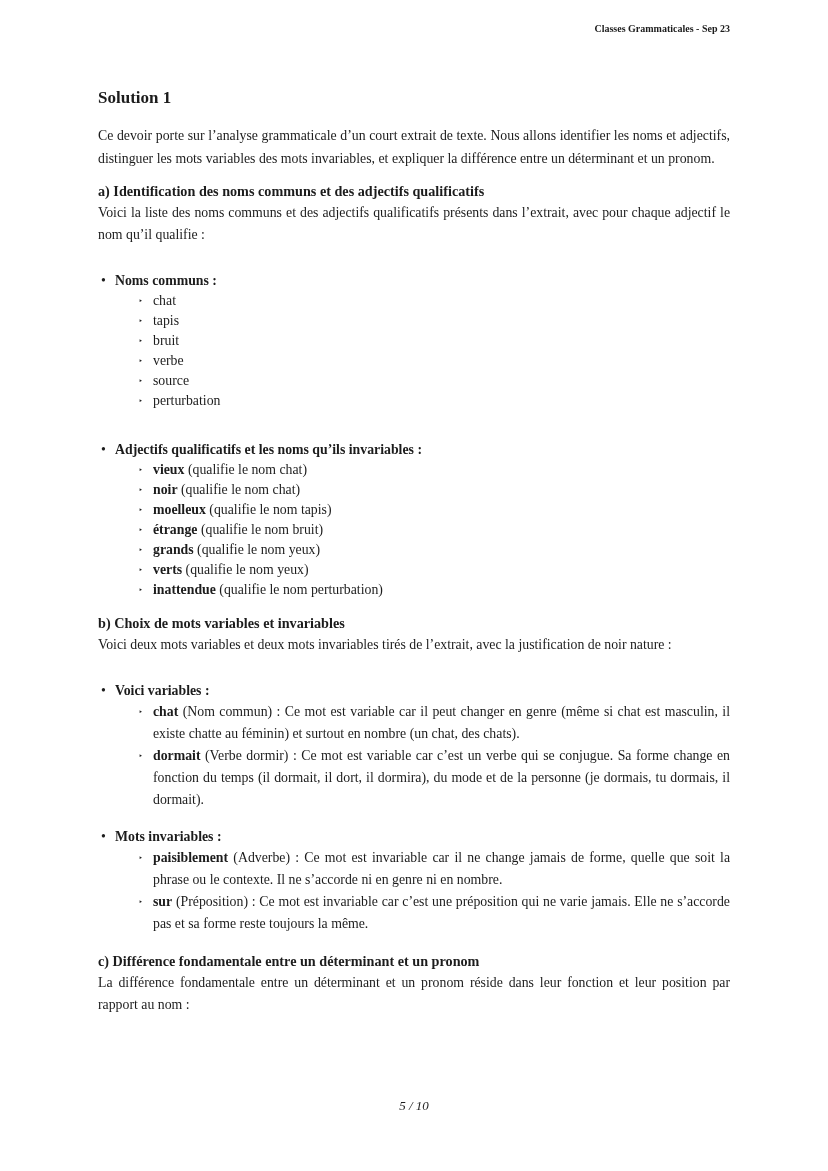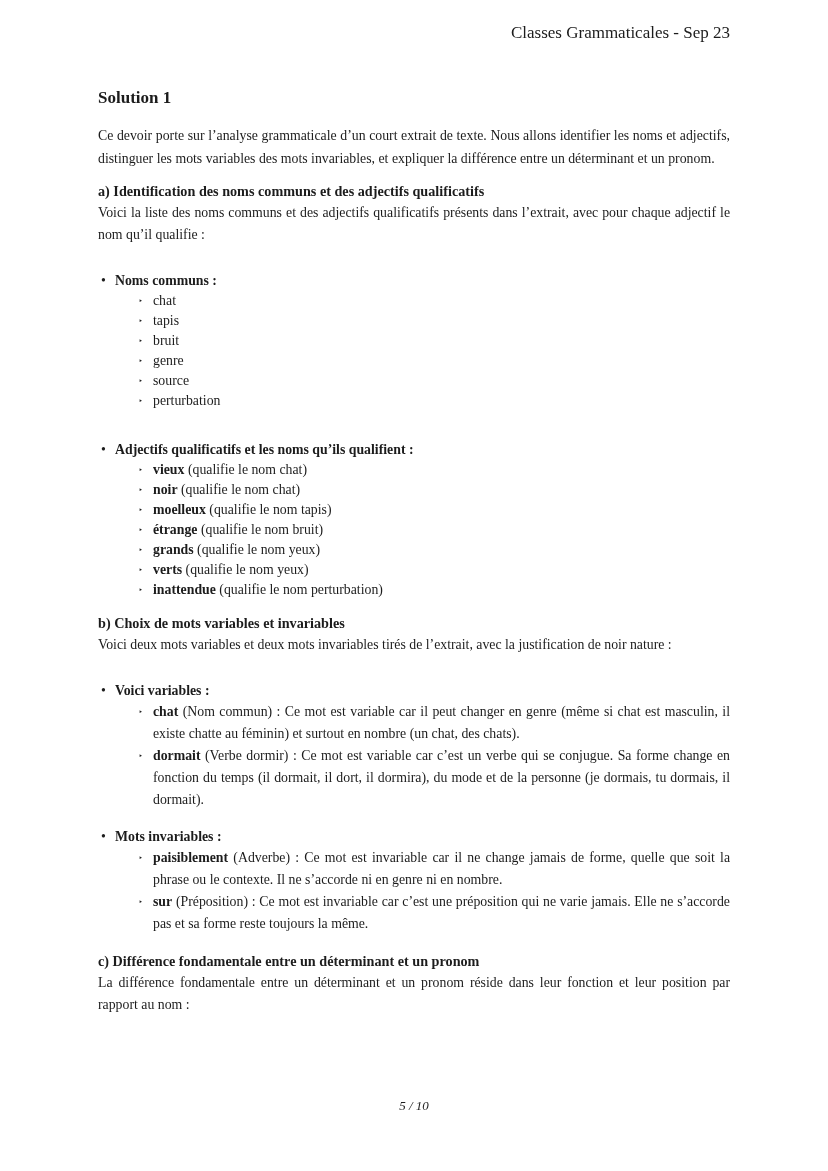--- a/index.html
+++ b/index.html
@@ -13,22 +13,23 @@
     font-size: 13.8px;
     line-height: 1.62;
     overflow: hidden;
   }
   .doc-header {
     position: absolute;
     top: 22px;
     left: 98px;
     width: 632px;
     text-align: right;
-    font-size: 17px;
+    font-size: 10px;
     line-height: 1.3;
+    font-weight: bold;
   }
   .content {
     position: absolute;
     top: 0;
     left: 98px;
     width: 632px;
   }
   h1.title {
     margin: 88px 0 0 0;
     font-size: 17px;
@@ -92,31 +93,31 @@
     <p>Voici la liste des noms communs et des adjectifs qualificatifs présents dans l’extrait, avec pour chaque adjectif le nom qu’il qualifie :</p>
 
     <ul class="group group-noms">
       <li class="l1">
         <span class="b1">•</span>
         <span class="group-label">Noms communs :</span>
         <ul class="sub">
           <li class="l2"><span class="b2">‣</span><span>chat</span></li>
           <li class="l2"><span class="b2">‣</span><span>tapis</span></li>
           <li class="l2"><span class="b2">‣</span><span>bruit</span></li>
-          <li class="l2"><span class="b2">‣</span><span>genre</span></li>
+          <li class="l2"><span class="b2">‣</span><span>verbe</span></li>
           <li class="l2"><span class="b2">‣</span><span>source</span></li>
           <li class="l2"><span class="b2">‣</span><span>perturbation</span></li>
         </ul>
       </li>
     </ul>
 
     <ul class="group group-adj">
       <li class="l1">
         <span class="b1">•</span>
-        <span class="group-label">Adjectifs qualificatifs et les noms qu’ils qualifient :</span>
+        <span class="group-label">Adjectifs qualificatifs et les noms qu’ils invariables :</span>
         <ul class="sub">
           <li class="l2"><span class="b2">‣</span><span class="term">vieux</span><span> (qualifie le nom chat)</span></li>
           <li class="l2"><span class="b2">‣</span><span class="term">noir</span><span> (qualifie le nom chat)</span></li>
           <li class="l2"><span class="b2">‣</span><span class="term">moelleux</span><span> (qualifie le nom tapis)</span></li>
           <li class="l2"><span class="b2">‣</span><span class="term">étrange</span><span> (qualifie le nom bruit)</span></li>
           <li class="l2"><span class="b2">‣</span><span class="term">grands</span><span> (qualifie le nom yeux)</span></li>
           <li class="l2"><span class="b2">‣</span><span class="term">verts</span><span> (qualifie le nom yeux)</span></li>
           <li class="l2"><span class="b2">‣</span><span class="term">inattendue</span><span> (qualifie le nom perturbation)</span></li>
         </ul>
       </li>

